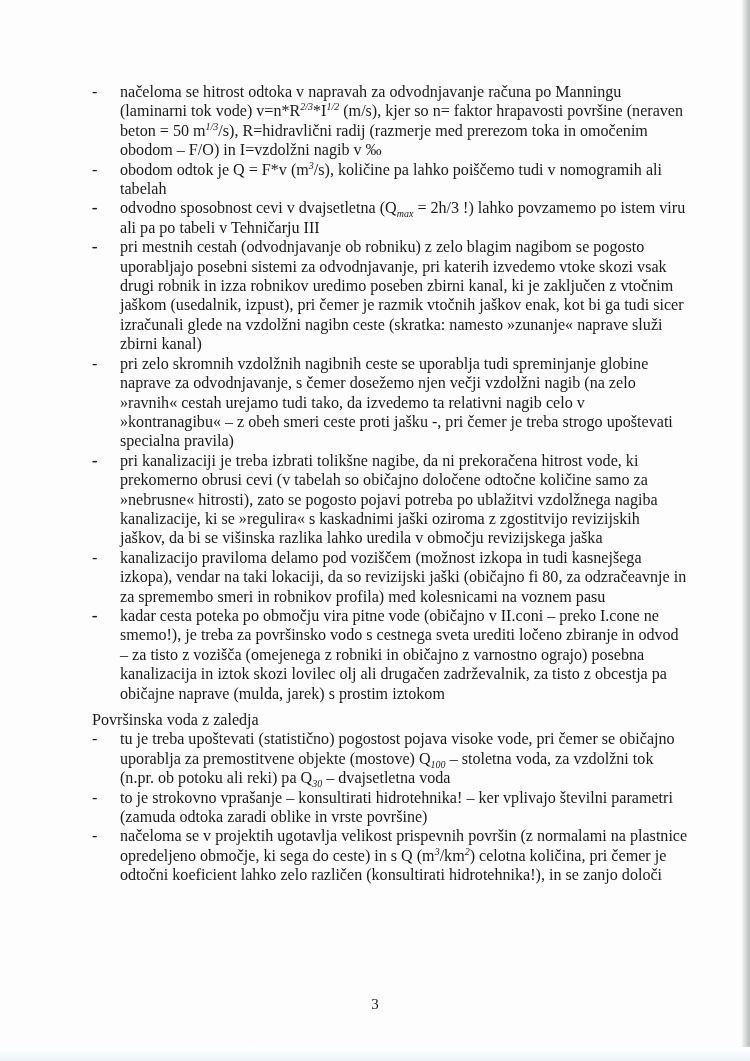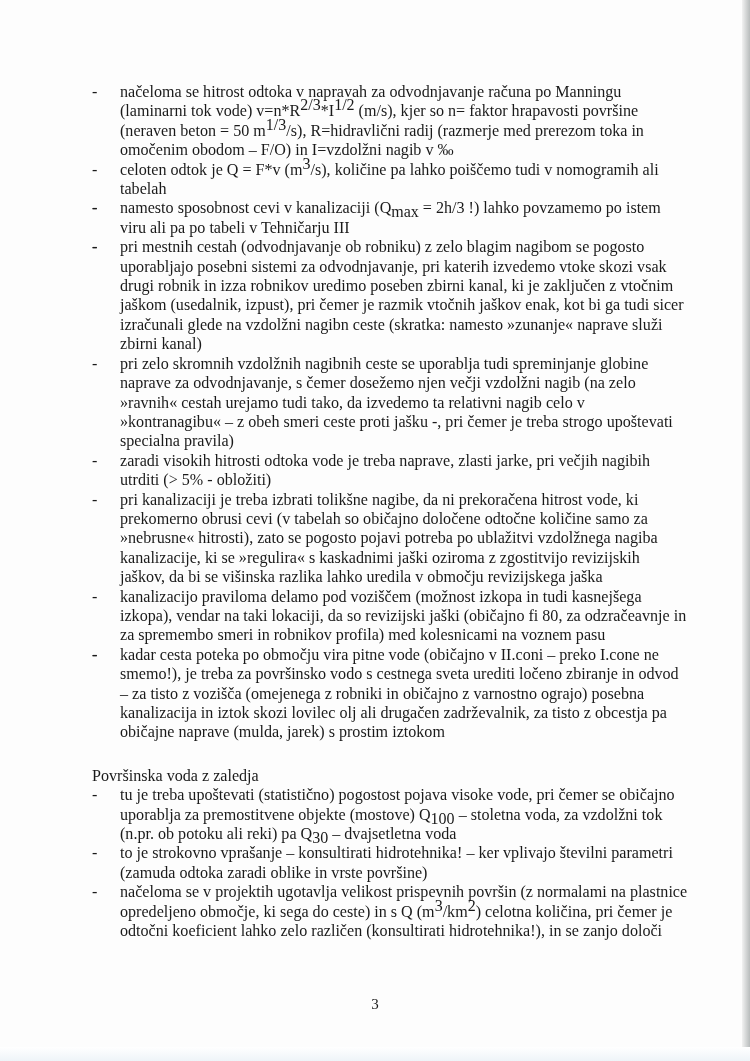--- a/index.html
+++ b/index.html
@@ -10,38 +10,38 @@
     .page { position: absolute; left: 0; top: 0; width: 750px; height: 1061px; background: #fdfdfd; }
     .edge-right { position: absolute; right: 0; top: 0; width: 8px; height: 1061px;
       background: linear-gradient(to right, #f2f2f2, #b8bcbc); }
     .edge-bottom { position: absolute; left: 0; bottom: 0; width: 750px; height: 14px;
       background: linear-gradient(to bottom, #ffffff, #eef4f8); }
     .content { position: absolute; left: 92px; top: 82px; width: 596px;
       font-size: 16.1px; line-height: 19.4px; }
     ul.list { list-style: none; margin: 0; padding: 0; }
     ul.list li { position: relative; padding-left: 28px; margin: 0; }
     ul.list li .dash { position: absolute; left: 0; top: 0; }
-    .heading { margin-top: 24px; }
-    sup, sub { font-size: 16px; line-height: 0; }
+    .heading { margin-top: 7px; }
+    sup, sub { font-size: 10px; line-height: 0; font-style: italic; }
     .page-number { position: absolute; left: 0; width: 750px; top: 996px; text-align: center; font-size: 15px; }
   </style>
 </head>
 <body>
 
 <div class="page">
   <div class="content">
     <ul class="list">
       <li><span class="dash">-</span><span>načeloma se hitrost odtoka v napravah za odvodnjavanje računa po Manningu (laminarni tok vode) v=n*R</span><sup>2/3</sup><span>*I</span><sup>1/2</sup><span> (m/s), kjer so n= faktor hrapavosti površine (neraven beton = 50 m</span><sup>1/3</sup><span>/s), R=hidravlični radij (razmerje med prerezom toka in omočenim obodom – F/O) in I=vzdolžni nagib v ‰</span></li>
-      <li><span class="dash">-</span><span>celoten odtok je Q = F*v (m</span><sup>3</sup><span>/s), količine pa lahko poiščemo tudi v nomogramih ali tabelah</span></li>
+      <li><span class="dash">-</span><span>obodom odtok je Q = F*v (m</span><sup>3</sup><span>/s), količine pa lahko poiščemo tudi v nomogramih ali tabelah</span></li>
       <li><span class="dash">-</span></li>
-      <li><span class="dash">-</span><span>namesto sposobnost cevi v kanalizaciji (Q</span><sub>max</sub><span> = 2h/3 !) lahko povzamemo po istem viru ali pa po tabeli v Tehničarju III</span></li>
+      <li><span class="dash">-</span><span>odvodno sposobnost cevi v dvajsetletna (Q</span><sub>max</sub><span> = 2h/3 !) lahko povzamemo po istem viru ali pa po tabeli v Tehničarju III</span></li>
       <li><span class="dash">-</span></li>
       <li><span class="dash">-</span><span>pri mestnih cestah (odvodnjavanje ob robniku) z zelo blagim nagibom se pogosto uporabljajo posebni sistemi za odvodnjavanje, pri katerih izvedemo vtoke skozi vsak drugi robnik in izza robnikov uredimo poseben zbirni kanal, ki je zaključen z vtočnim jaškom (usedalnik, izpust), pri čemer je razmik vtočnih jaškov enak, kot bi ga tudi sicer izračunali glede na vzdolžni nagibn ceste (skratka: namesto »zunanje« naprave služi zbirni kanal)</span></li>
       <li><span class="dash">-</span><span>pri zelo skromnih vzdolžnih nagibnih ceste se uporablja tudi spreminjanje globine naprave za odvodnjavanje, s čemer dosežemo njen večji vzdolžni nagib (na zelo »ravnih« cestah urejamo tudi tako, da izvedemo ta relativni nagib celo v »kontranagibu« – z obeh smeri ceste proti jašku -, pri čemer je treba strogo upoštevati specialna pravila)</span></li>
-      <li><span class="dash">-</span><span>zaradi visokih hitrosti odtoka vode je treba naprave, zlasti jarke, pri večjih nagibih utrditi (&gt; 5% - obložiti)</span></li>
+      <li><span class="dash">-</span></li>
       <li><span class="dash">-</span><span>pri kanalizaciji je treba izbrati tolikšne nagibe, da ni prekoračena hitrost vode, ki prekomerno obrusi cevi (v tabelah so običajno določene odtočne količine samo za »nebrusne« hitrosti), zato se pogosto pojavi potreba po ublažitvi vzdolžnega nagiba kanalizacije, ki se »regulira« s kaskadnimi jaški  oziroma z zgostitvijo revizijskih jaškov, da bi se višinska razlika lahko uredila v območju revizijskega jaška</span></li>
       <li><span class="dash">-</span><span>kanalizacijo praviloma delamo pod voziščem (možnost izkopa in tudi kasnejšega izkopa), vendar na taki lokaciji, da so revizijski jaški (običajno fi 80, za odzračeavnje in za spremembo smeri in robnikov profila) med kolesnicami na voznem pasu</span></li>
       <li><span class="dash">-</span></li>
       <li><span class="dash">-</span><span>kadar cesta poteka po območju vira pitne vode (običajno v II.coni – preko I.cone ne smemo!), je treba za površinsko vodo s cestnega sveta urediti ločeno zbiranje in odvod – za tisto z vozišča (omejenega z robniki in običajno z varnostno ograjo) posebna kanalizacija in iztok skozi lovilec olj ali drugačen zadrževalnik, za tisto z obcestja pa običajne naprave (mulda, jarek) s prostim iztokom</span></li>
     </ul>
 
     <div class="heading">Površinska voda z zaledja</div>
 
     <ul class="list">
       <li><span class="dash">-</span><span>tu je treba upoštevati (statistično) pogostost pojava visoke vode, pri čemer se običajno uporablja za premostitvene objekte (mostove) Q</span><sub>100</sub><span> – stoletna voda, za vzdolžni tok (n.pr. ob potoku ali reki) pa Q</span><sub>30</sub><span> – dvajsetletna voda</span></li>

